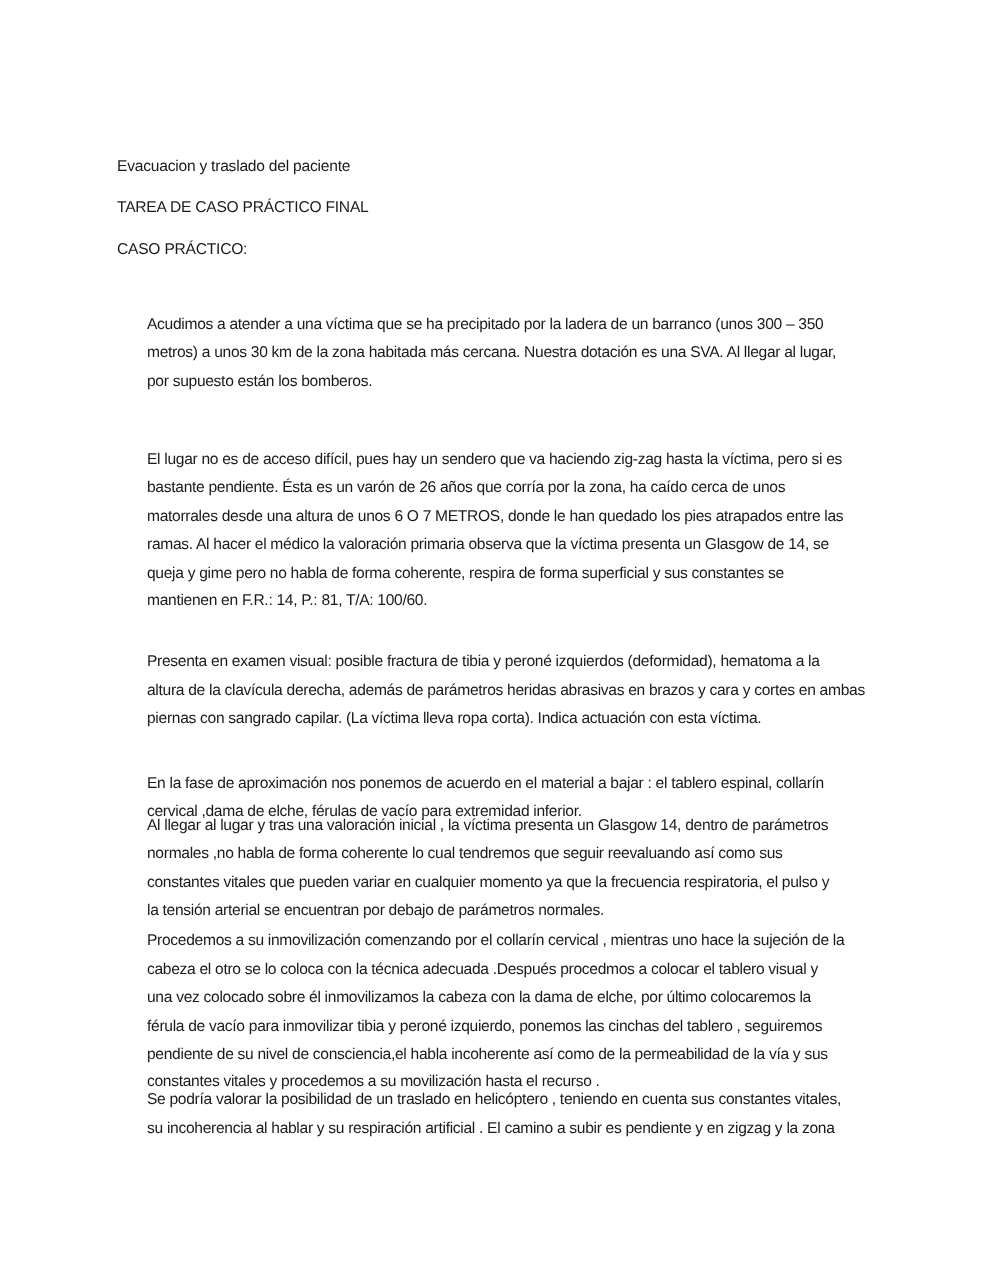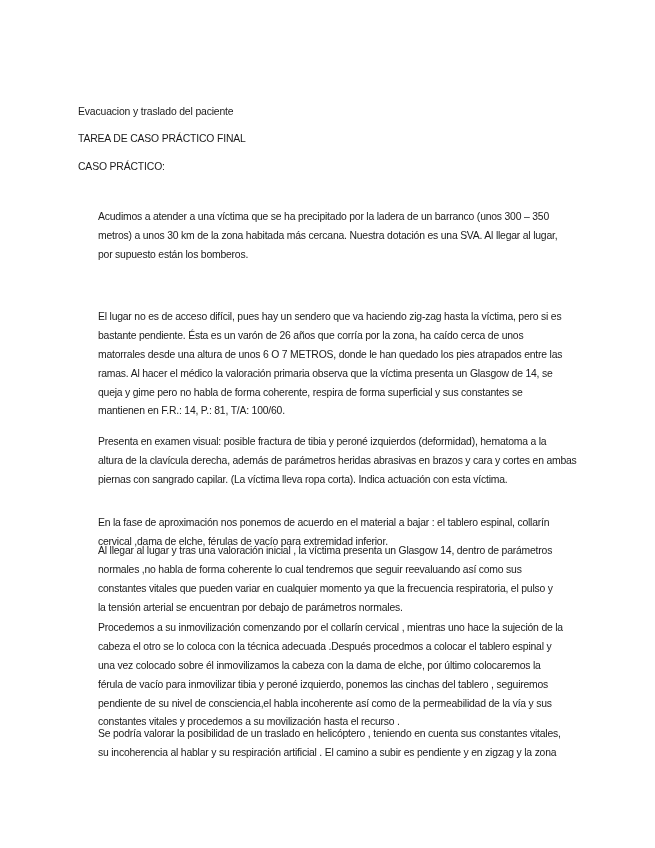--- a/index.html
+++ b/index.html
@@ -21,21 +21,21 @@
   <div class="line" style="top:105px">Evacuacion y traslado del paciente</div>
   <div class="line" style="top:132px">TAREA DE CASO PRÁCTICO FINAL</div>
   <div class="line" style="top:160px">CASO PRÁCTICO:</div>
 
   <div class="para" style="top:208px">
     <span class="l">Acudimos a atender a una víctima que se ha precipitado por la ladera de un barranco (unos 300 – 350</span>
     <span class="l">metros) a unos 30 km de la zona habitada más cercana. Nuestra dotación es una SVA. Al llegar al lugar,</span>
     <span class="l">por supuesto están los bomberos.</span>
   </div>
 
-  <div class="para" style="top:308px">
+  <div class="para" style="top:298px">
     <span class="l">El lugar no es de acceso difícil, pues hay un sendero que va haciendo zig-zag hasta la víctima, pero si es</span>
     <span class="l">bastante pendiente. Ésta es un varón de 26 años  que corría por la zona, ha caído cerca de unos</span>
     <span class="l">matorrales desde una altura de unos 6 O 7 METROS, donde le han quedado los pies atrapados entre las</span>
     <span class="l">ramas. Al hacer el médico la valoración primaria observa que la víctima presenta un Glasgow de 14, se</span>
     <span class="l">queja y gime pero no habla de forma coherente, respira de forma superficial y sus constantes se</span>
     <span class="l">mantienen en F.R.: 14, P.: 81, T/A: 100/60.</span>
   </div>
 
   <div class="para" style="top:433px">
     <span class="l">Presenta en examen visual: posible fractura de tibia y peroné izquierdos (deformidad), hematoma a la</span>
@@ -50,21 +50,21 @@
 
   <div class="para" style="top:542px">
     <span class="l">Al llegar al lugar y tras una valoración inicial , la víctima presenta un Glasgow 14, dentro de parámetros</span>
     <span class="l">normales ,no habla de forma coherente lo cual tendremos que seguir reevaluando así como sus</span>
     <span class="l">constantes vitales que pueden variar en cualquier momento ya que la frecuencia respiratoria, el pulso y</span>
     <span class="l">la tensión arterial se encuentran por debajo de parámetros normales.</span>
   </div>
 
   <div class="para" style="top:619px">
     <span class="l">Procedemos a su inmovilización comenzando por el collarín cervical , mientras uno hace la sujeción de la</span>
-    <span class="l">cabeza el otro se lo coloca con la técnica adecuada .Después procedmos a colocar el tablero espinal y</span>
+    <span class="l">cabeza el otro se lo coloca con la técnica adecuada .Después procedmos a colocar el tablero visual y</span>
     <span class="l">una vez colocado sobre él inmovilizamos la cabeza con la dama de elche, por último colocaremos la</span>
     <span class="l">férula de vacío para inmovilizar tibia y peroné izquierdo, ponemos las cinchas del tablero , seguiremos</span>
     <span class="l">pendiente de su nivel de consciencia,el habla incoherente  así como de la permeabilidad de la vía y sus</span>
     <span class="l">constantes vitales y procedemos a su movilización hasta el recurso .</span>
   </div>
 
   <div class="para" style="top:725px">
     <span class="l"> Se podría valorar la posibilidad de un traslado en helicóptero , teniendo en cuenta sus constantes vitales,</span>
     <span class="l"> su incoherencia al hablar y su respiración artificial . El camino a subir es pendiente y en zigzag  y la zona</span>
   </div>

